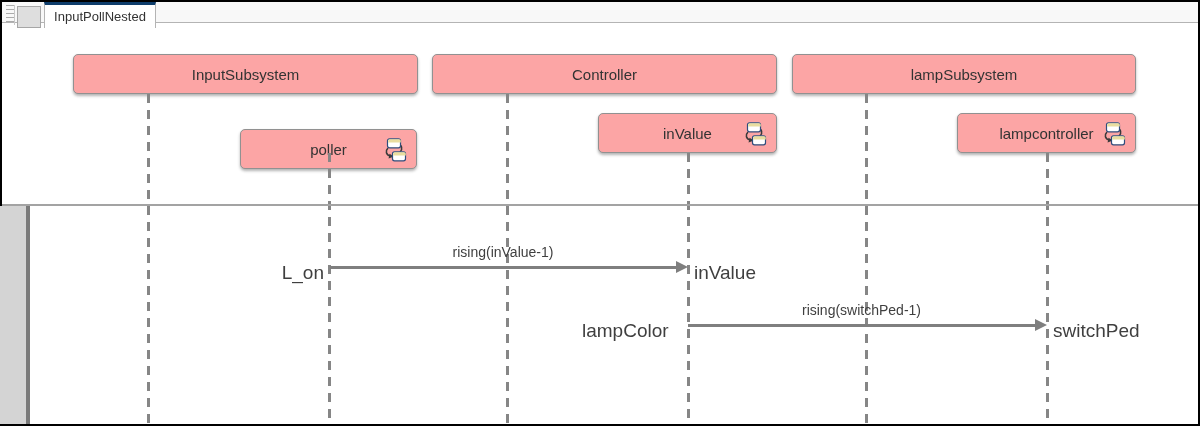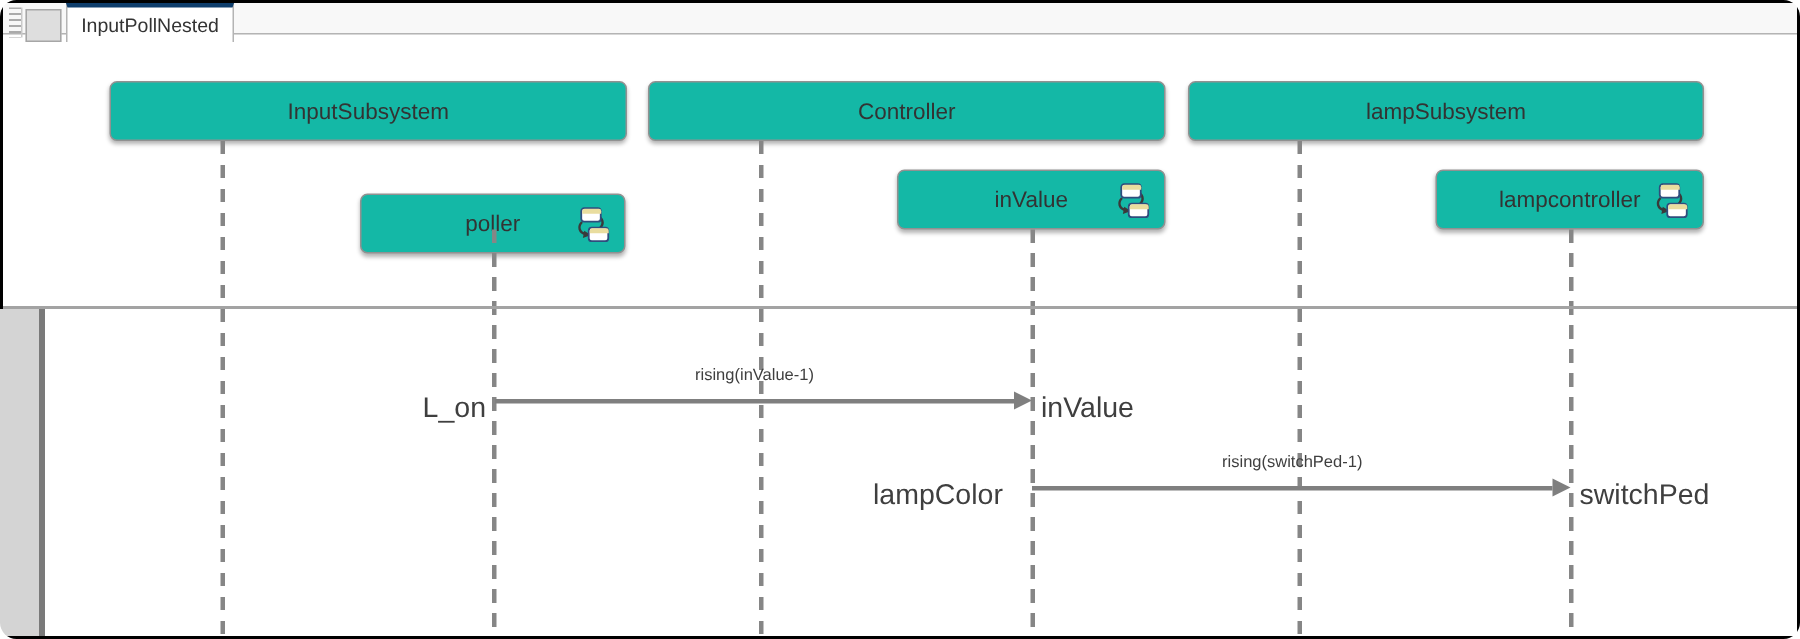--- a/index.html
+++ b/index.html
@@ -1,17 +1,17 @@
 <!DOCTYPE html>
 <html><head>
 <meta charset="utf-8">
 <style>
   * { margin:0; padding:0; box-sizing:border-box; }
   body { background:#fff; font-family:"Liberation Sans", sans-serif; }
-  #stage { position:relative; width:1200px; height:426px; background:#ffffff; overflow:hidden;border-radius:11px; }
+  #stage { position:relative; width:1200px; height:426px; background:#ffffff; overflow:hidden; }
 
   
   .b-top    { position:absolute; left:0; top:0; width:1200px; height:2px; background:#000; }
   .b-bottom { position:absolute; left:0; top:424px; width:1200px; height:2px; background:#000; }
   .b-right  { position:absolute; left:1198px; top:0; width:2px; height:426px; background:#000; }
   .b-left   { position:absolute; left:0; top:0; width:2px; height:206px; background:#000; }
 
   
   .tabstrip { position:absolute; left:2px; top:2px; width:1196px; height:21px;
               background:#f8f8f8; border-bottom:1px solid #b4b4b4; }
@@ -19,21 +19,21 @@
           background:repeating-linear-gradient(to bottom,#ababab 0 1px,transparent 1px 4px);
           border-right:1px solid #c9c9c9; }
   .spare-tab { position:absolute; left:15px; top:4px; width:24px; height:22px;
                background:#dedede; border:1px solid #a6a6a6; }
   .tab-active { position:absolute; left:44px; top:2px; width:112px; height:26px;
                 background:#ffffff; border-left:1px solid #b4b4b4; border-right:1px solid #b4b4b4;
                 border-top:3px solid #0e3d6b; color:#333; font-size:13px;
                 display:flex; align-items:center; justify-content:center; }
 
   
-  .actor-box { position:absolute; height:40px; background:#14b8a6; border:1px solid #919191;
+  .actor-box { position:absolute; height:40px; background:#fca5a5; border:1px solid #919191;
                border-radius:5px; box-shadow:0 2px 3px rgba(0,0,0,0.30);
                display:flex; align-items:center; justify-content:center;
                font-size:15px; color:#333; }
   .box-inputsubsystem { left:73px;  top:54px;  width:345px; }
   .box-controller     { left:432px; top:54px;  width:345px; }
   .box-lampsubsystem  { left:792px; top:54px;  width:344px; }
   .box-poller         { left:240px; top:113px; width:177px;margin-top:16px; }
   .box-switch         { left:598px; top:113px; width:179px; }
   .box-lampcontroller { left:957px; top:113px; width:179px; }
   .actor-box .inst-icon { position:absolute; right:9px; top:8px; width:26px; height:24px; }
@@ -51,21 +51,21 @@
   
   .separator { position:absolute; left:0; top:204px; width:1198px; height:2px; background:#a3a3a3; }
   .gutter      { position:absolute; left:0; top:206px; width:26px; height:218px; background:#d4d4d4; }
   .gutter-edge { position:absolute; left:26px; top:206px; width:4px; height:218px; background:#7a7a7a; }
 
   
   .msg-line  { position:absolute; height:3px; background:#7f7f7f; }
   .msg-head  { position:absolute; width:0; height:0;
                border-top:6.5px solid transparent; border-bottom:6.5px solid transparent;
                border-left:12px solid #7f7f7f; }
-  .msg-event { position:absolute; font-size:11px; color:#3f3f3f; text-align:center; height:18px; }
+  .msg-event { position:absolute; font-size:14px; color:#3f3f3f; text-align:center; height:18px; }
   .msg-port  { position:absolute; font-size:19px; color:#3f3f3f; height:18px; }
   .m1-line  { left:330px; top:266px; width:346px; }
   .m1-head  { left:676px; top:261px; }
   .m1-event { left:330px; top:244px; width:346px; }
   .m1-src   { left:224px; top:262px; width:100px; text-align:right; }
   .m1-tgt   { left:694px; top:262px; width:110px; text-align:left; }
   .m2-line  { left:688px; top:324px; width:347px; }
   .m2-head  { left:1035px; top:319px; }
   .m2-event { left:688px; top:302px; width:347px; }
   .m2-src   { left:582px; top:320px; width:100px; }

